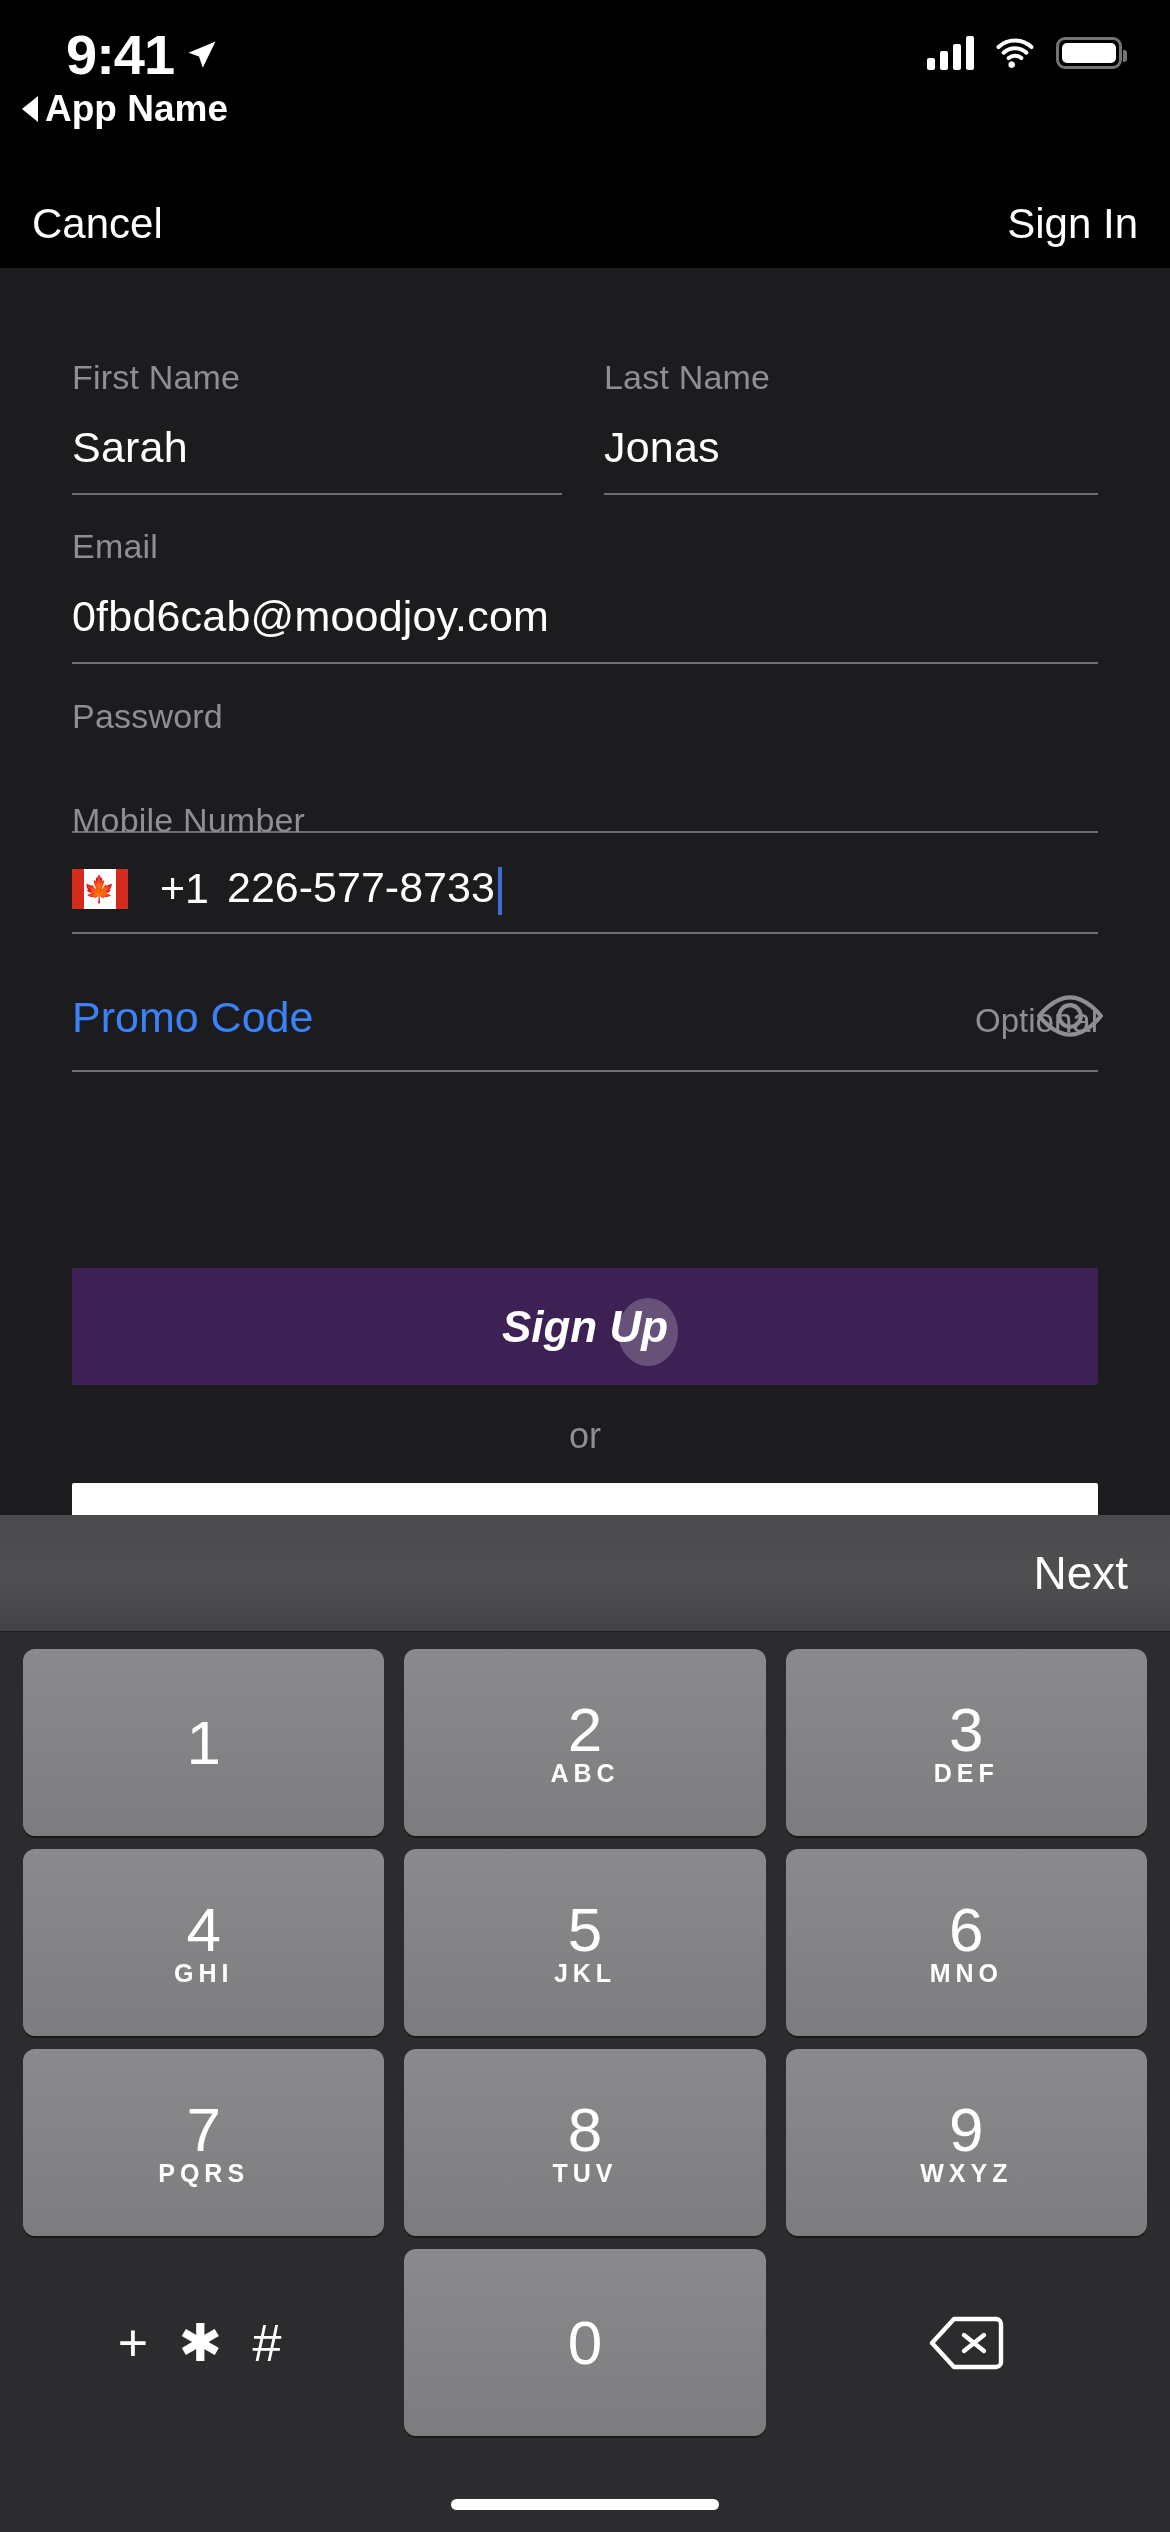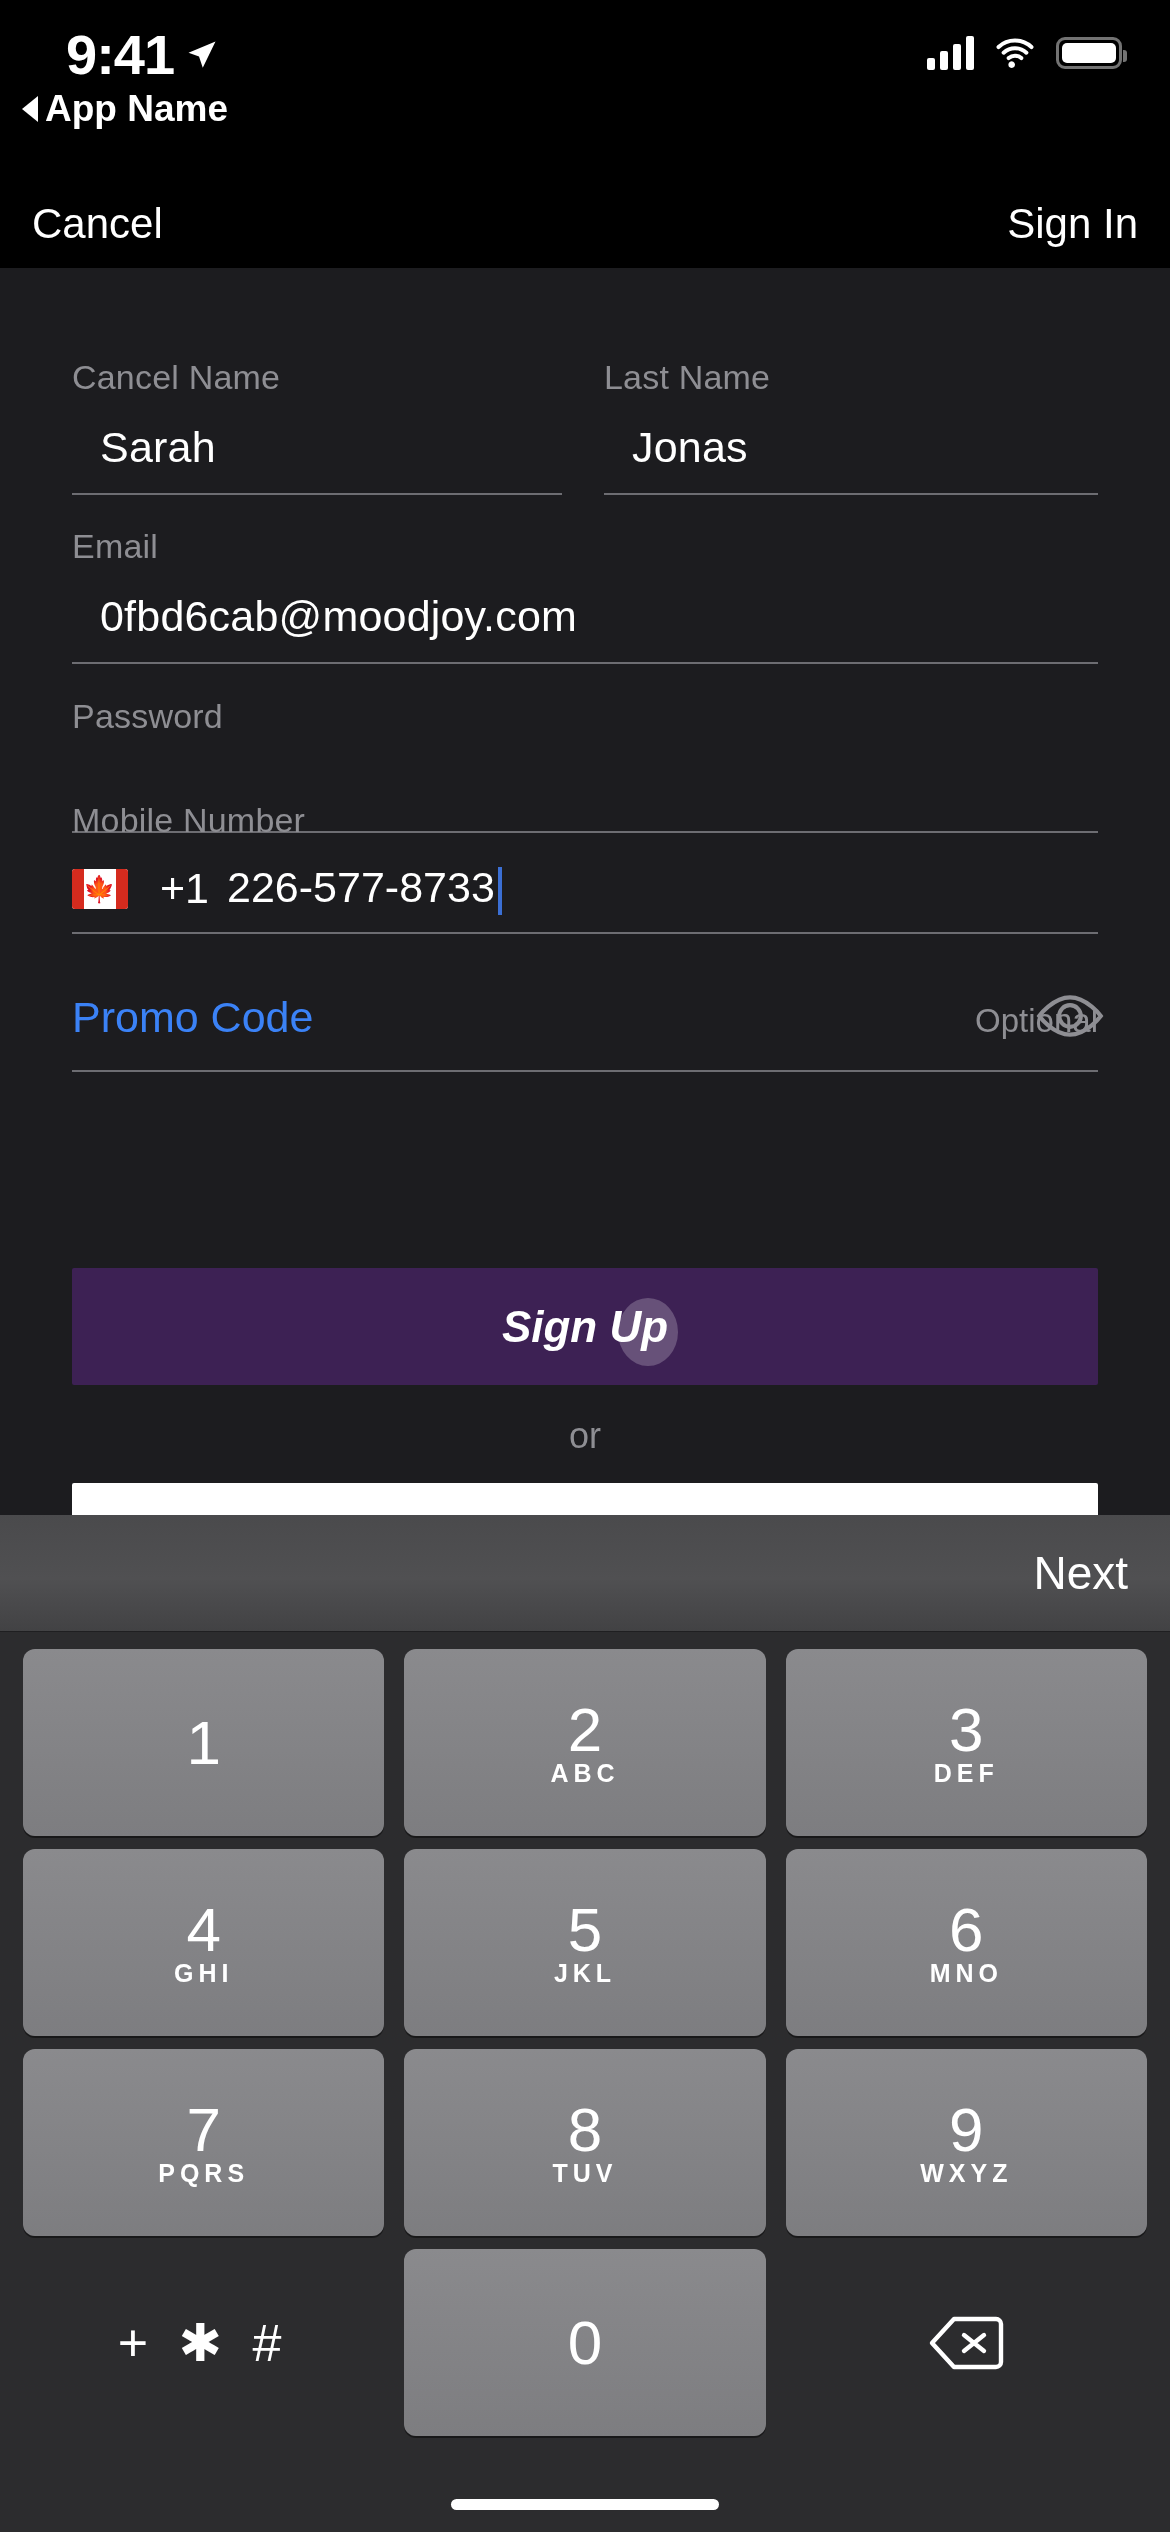--- a/index.html
+++ b/index.html
@@ -70,21 +70,21 @@
 
   
   .sheet {
     position:absolute; top:268px; left:0; width:1170px; height:1247px;
     background:#1c1c1f;
   }
   .field-label {
     font-size:34px; color:#8e8e93; letter-spacing:.2px;
   }
   .field-value {
-    font-size:43px; color:#fff; letter-spacing:.2px;margin-left:28px;
+    font-size:43px; color:#fff; letter-spacing:.2px;
   }
   .underline {
     position:absolute; height:2px; background:#6d6d72;
   }
 
   
   .lbl-first { position:absolute; left:72px; top:90px; }
   .lbl-last  { position:absolute; left:604px; top:90px; }
   .val-first { position:absolute; left:72px; top:155px; }
   .val-last  { position:absolute; left:604px; top:155px; }
@@ -231,21 +231,21 @@
     </div>
   </div>
 
   <div class="navbar">
     <button class="nav-btn nav-cancel">Cancel</button>
     <button class="nav-btn nav-signin">Sign In</button>
   </div>
 
   <div class="sheet">
 
-    <div class="field-label lbl-first">Cancel Name</div>
+    <div class="field-label lbl-first">First Name</div>
     <div class="field-value val-first">Sarah</div>
     <div class="underline ul-first"></div>
 
     <div class="field-label lbl-last">Last Name</div>
     <div class="field-value val-last">Jonas</div>
     <div class="underline ul-last"></div>
 
     <div class="field-label lbl-email">Email</div>
     <div class="field-value val-email">0fbd6cab@moodjoy.com</div>
     <div class="underline ul-email"></div>

